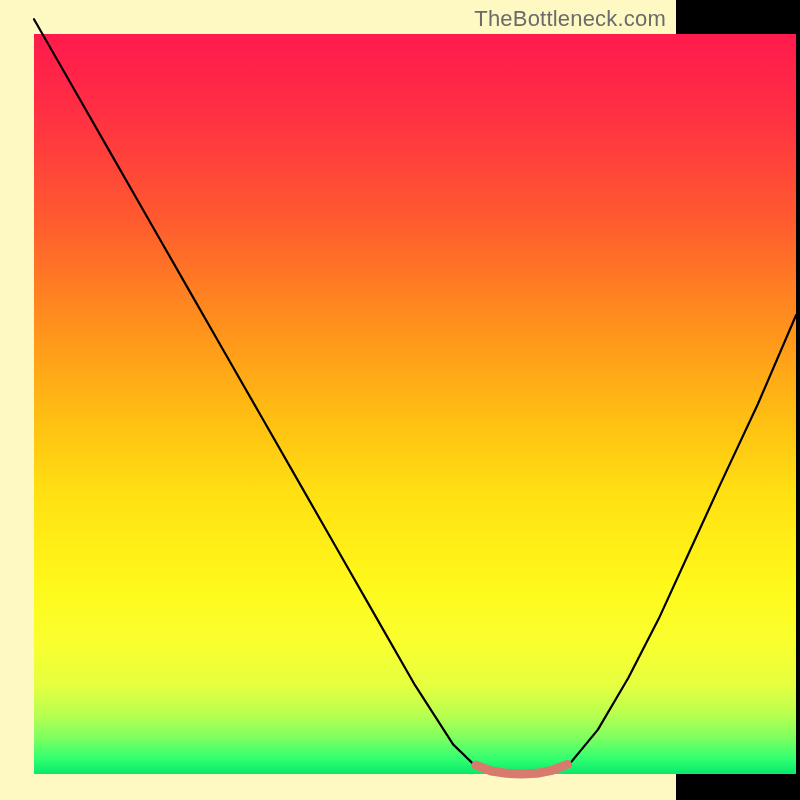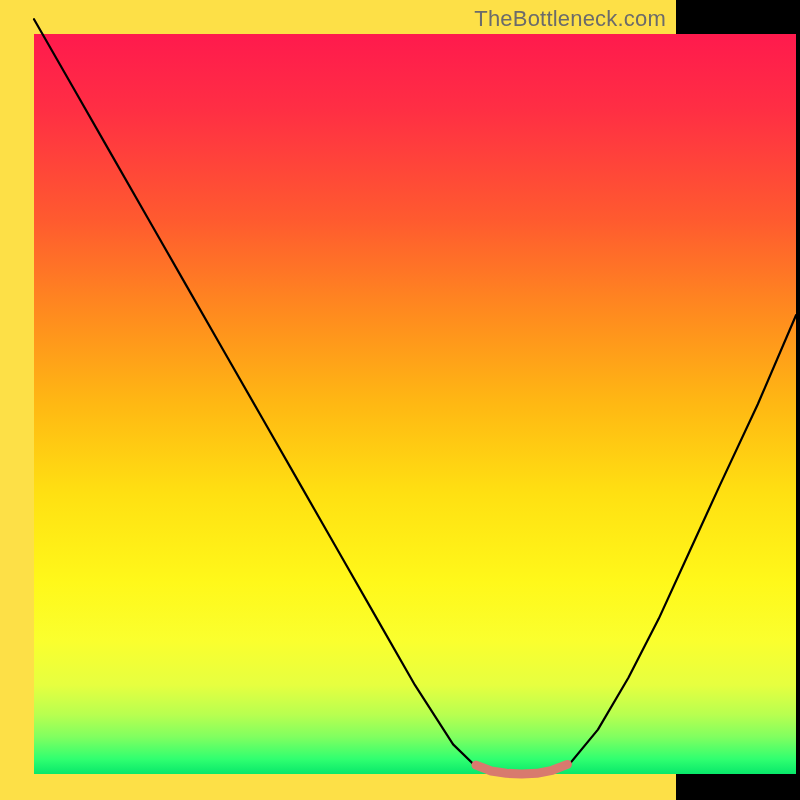--- a/index.html
+++ b/index.html
@@ -8,21 +8,21 @@
     width: 800px;
     height: 800px;
     background: #000;
     font-family: Arial, Helvetica, sans-serif;
     overflow: hidden;
   }
   .frame {
     position: relative;
     width: 676px;
     height: 800px;
-    background: #fde047;
+    background: #fef9c3;
   }
   .plot-area {
     position: absolute;
     left: 34px;
     top: 34px;
     width: 762px;   
     height: 740px;  
     background: linear-gradient(to bottom,
       #ff1a4d 0%,
       #ff2e44 10%,

